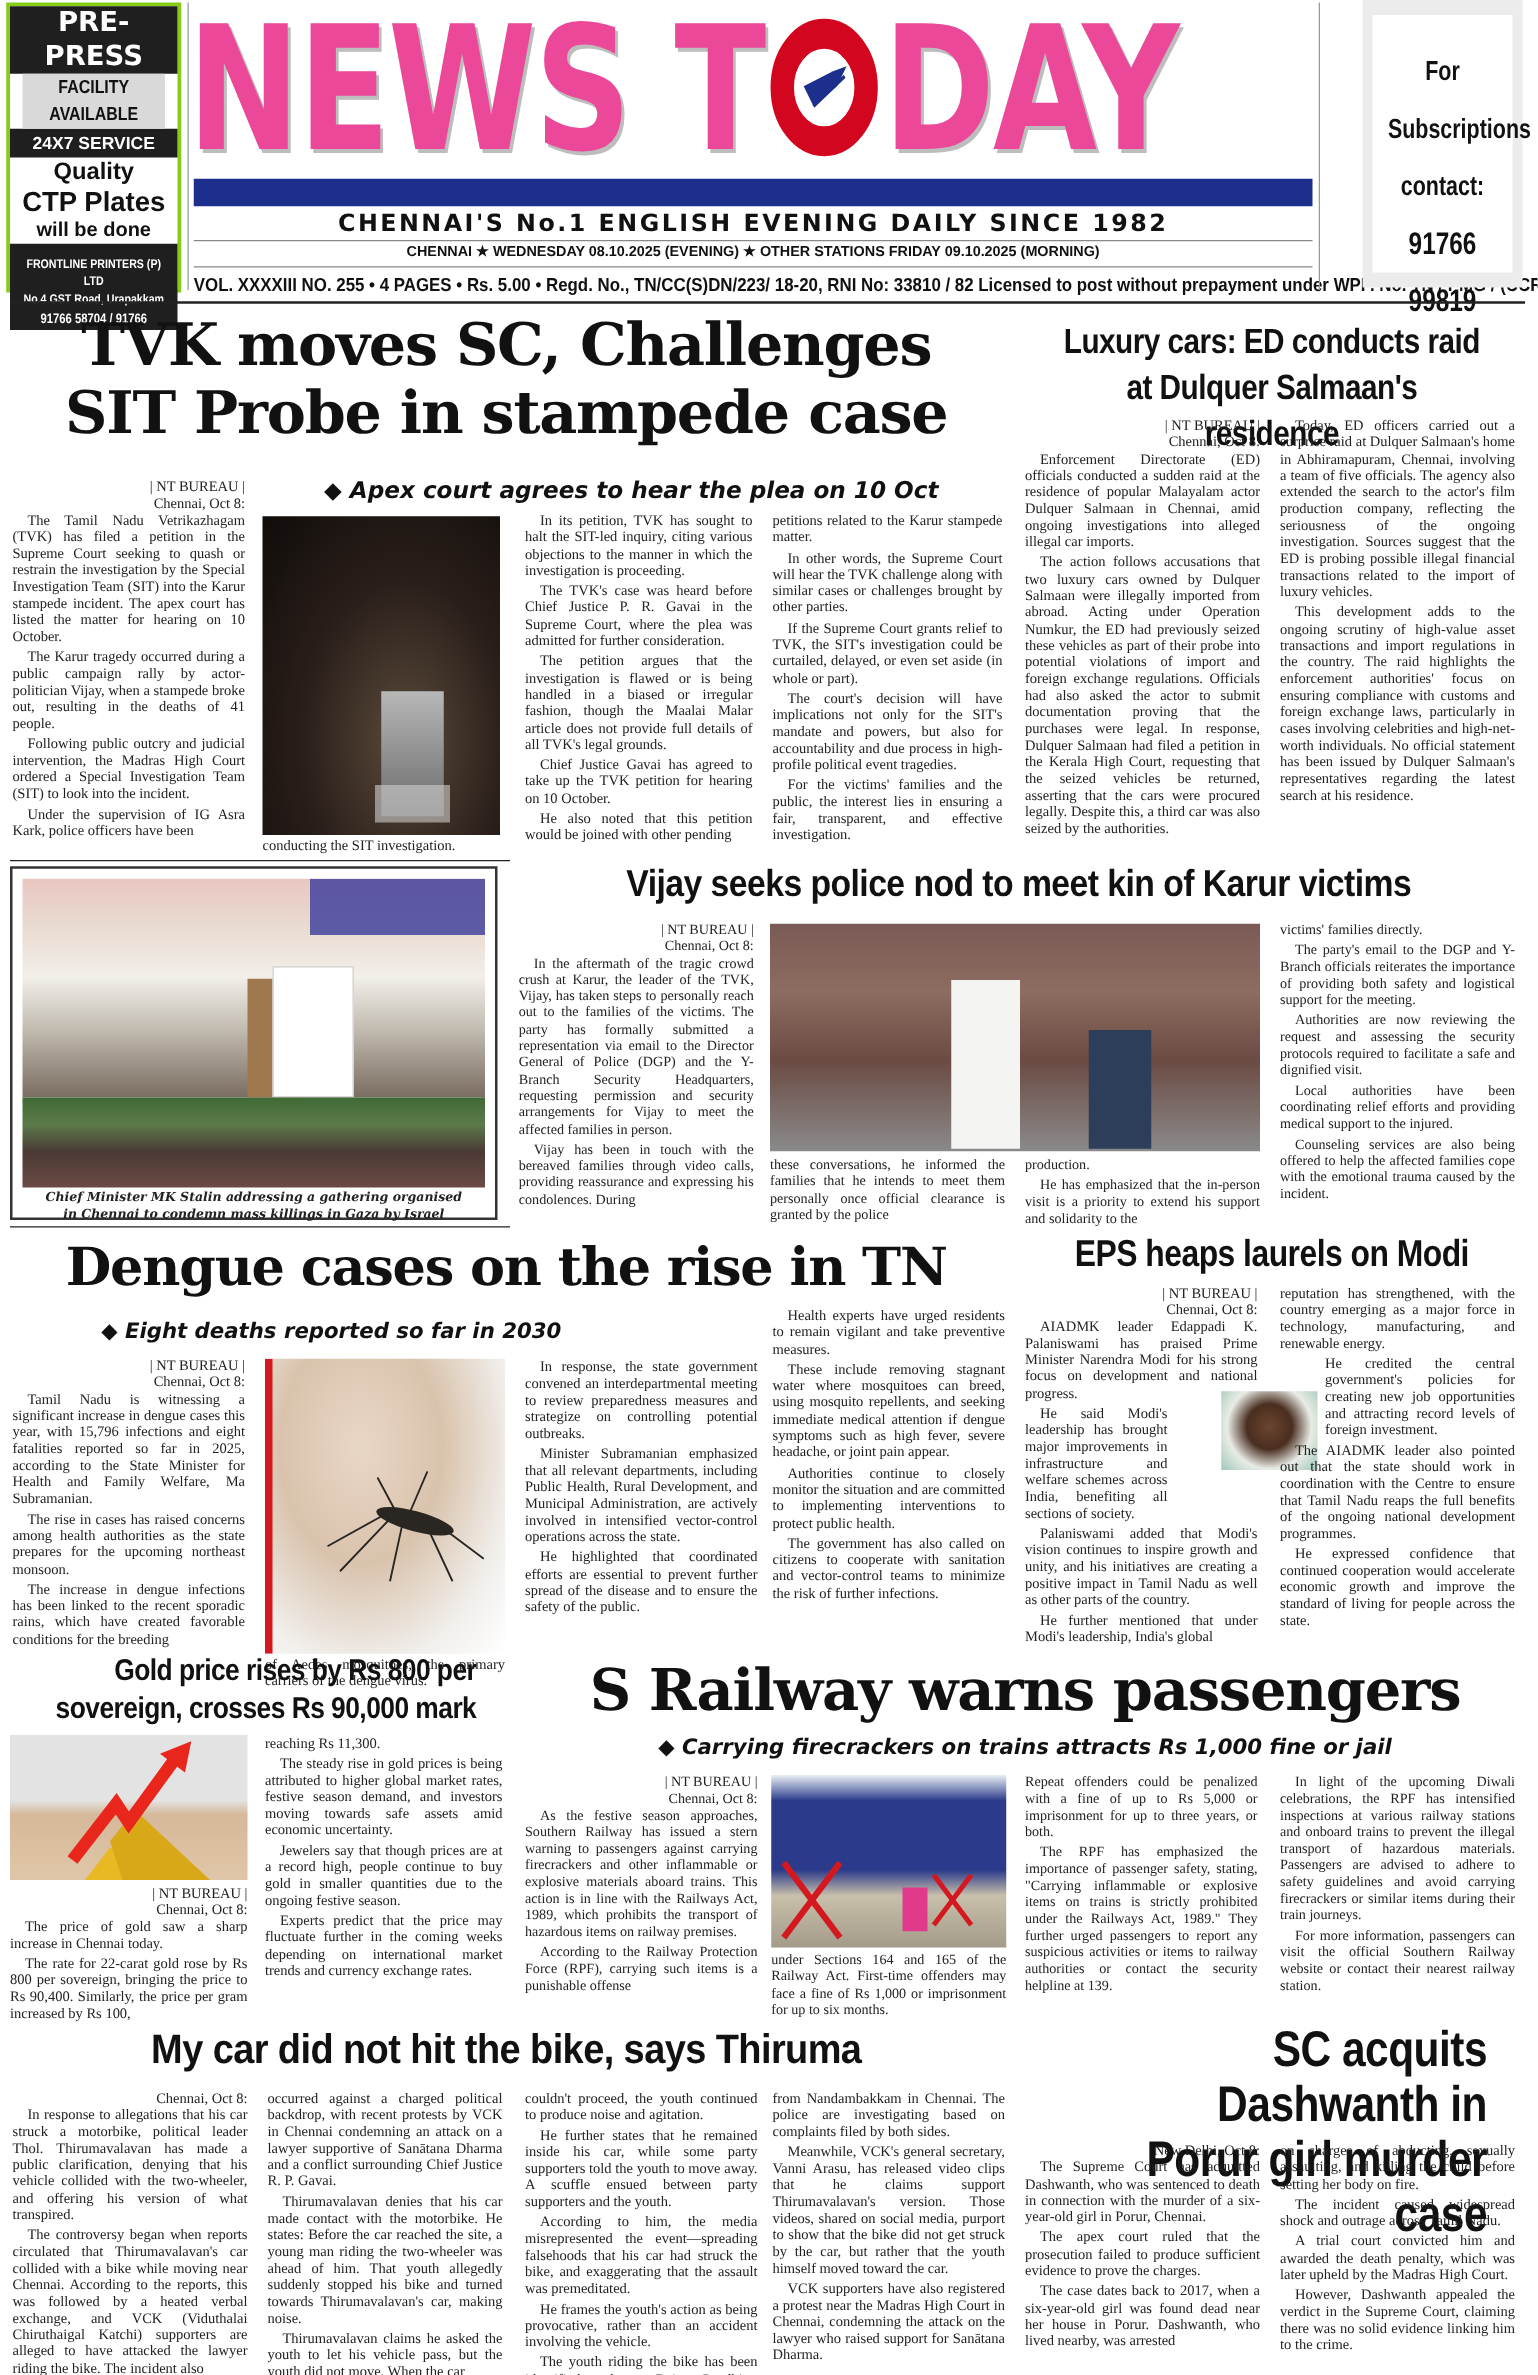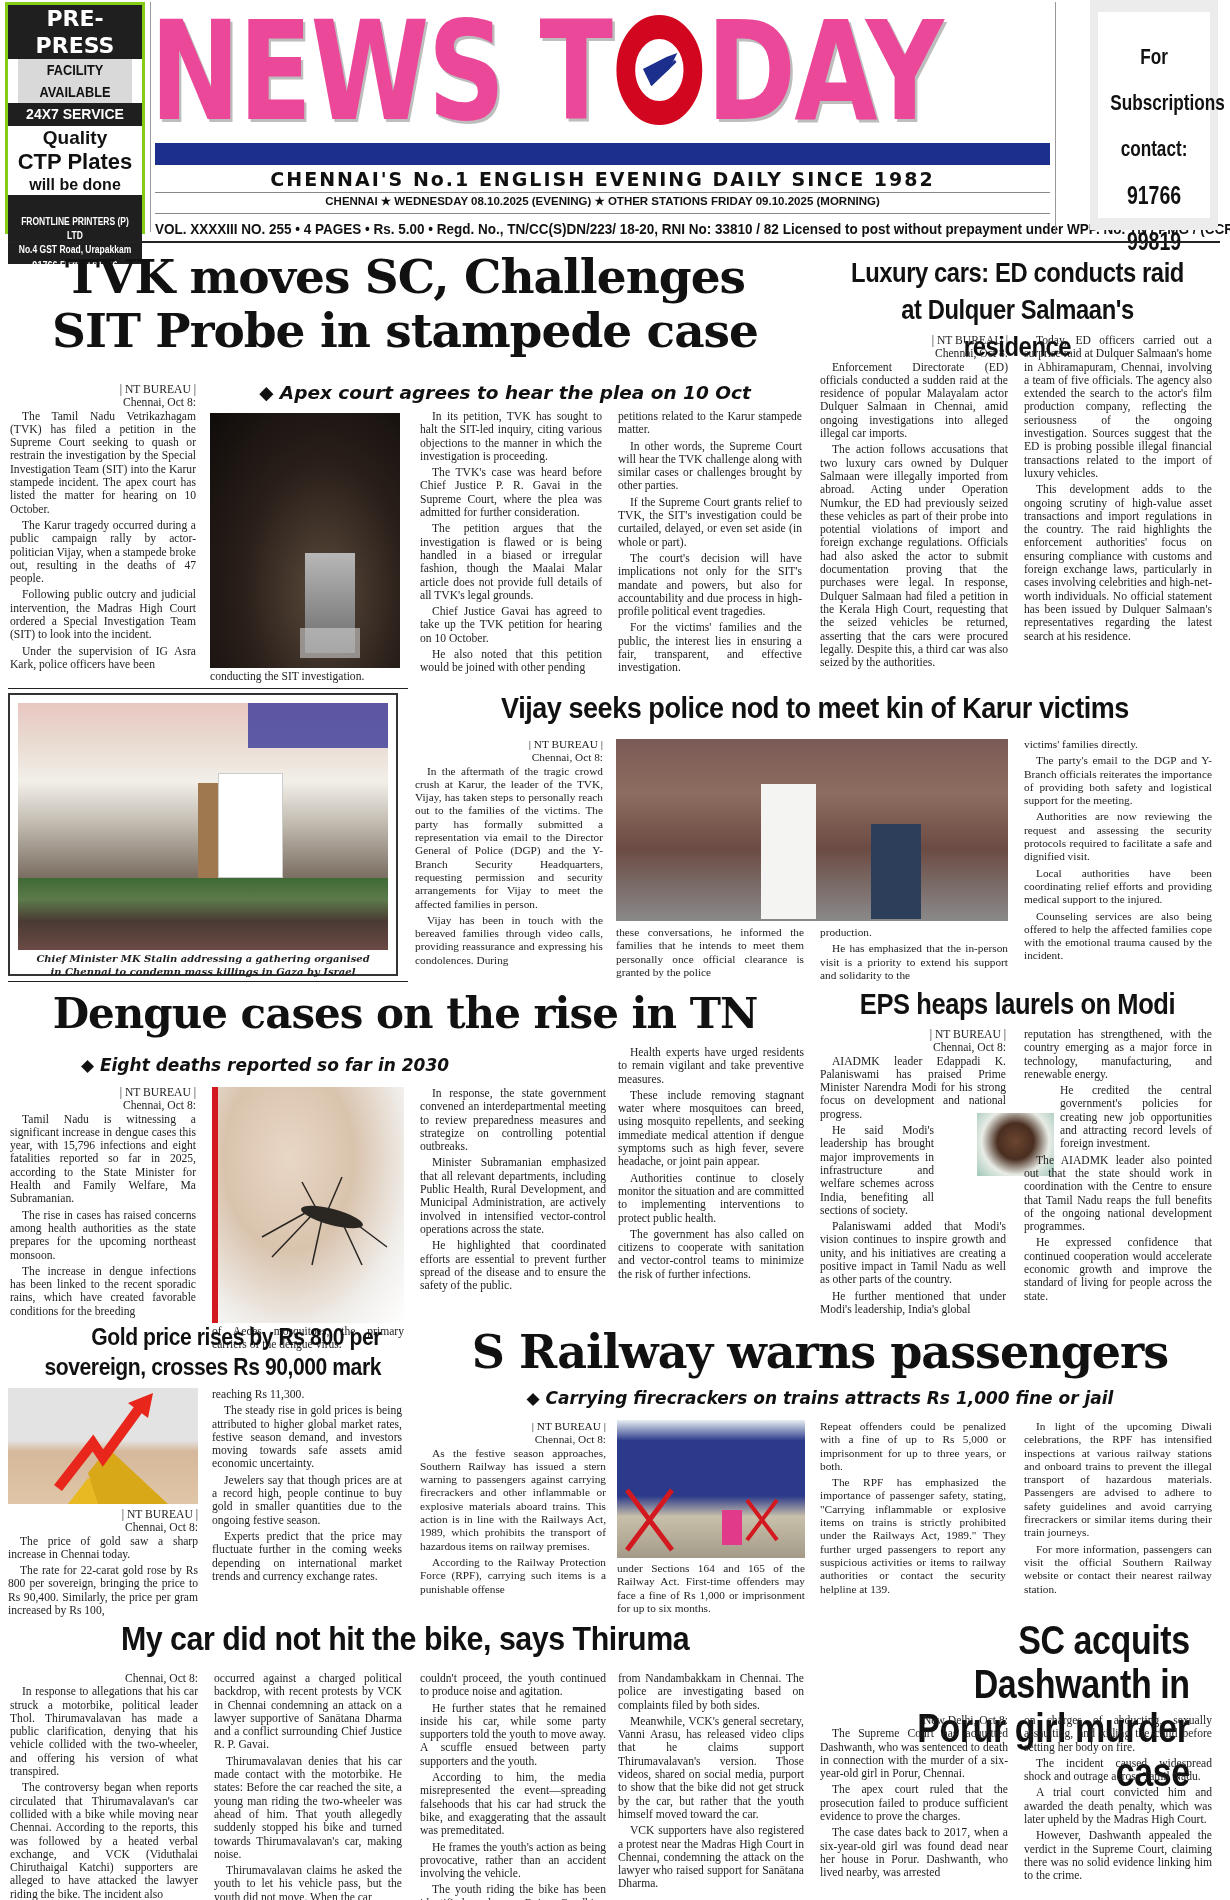--- a/index.html
+++ b/index.html
@@ -32,21 +32,21 @@
 </head>
 <body>
 
 <div class="abs ad-left">
   <div class="blk" style="font-size:22px;line-height:27px;font-family:'DejaVu Sans',sans-serif">PRE-PRESS</div>
   <div class="gry" style="font-size:15px;line-height:22px;transform:scaleX(.85)">FACILITY AVAILABLE</div>
   <div class="blk" style="font-size:14px;line-height:23px">24X7 SERVICE</div>
   <div style="font-size:19px;line-height:23px">Quality</div>
   <div style="font-size:22px;line-height:26px">CTP Plates</div>
   <div style="font-size:16px;line-height:20px">will be done</div>
-  <div class="blk" style="font-size:10px;line-height:14px;padding-top:20px;height:69px">
+  <div class="blk" style="font-size:10px;line-height:14px;padding-top:10px;height:69px">
     <div style="transform:scaleX(.85)">FRONTLINE PRINTERS (P) LTD</div>
     <div style="transform:scaleX(.85)">No.4 GST Road, Urapakkam</div>
     <div style="transform:scaleX(.82);font-size:11px;line-height:16px">91766 58704 / 91766 58747</div>
     <div style="transform:scaleX(.85);font-size:11px;line-height:14px">2746 2121 / 2746 2101</div>
   </div>
 </div>
 <div class="rule" style="left:150px;top:2px;width:1px;height:230px;background:#999"></div>
 
 <div class="abs logo">
   <span style="display:inline-block;transform:scaleX(.78);transform-origin:left;width:880px">
@@ -77,21 +77,21 @@
 
 <div class="abs hdl-serif" style="left:10px;top:250px;width:790px;font-size:47px;line-height:54px">
   <div>TVK moves SC, Challenges</div>
   <div>SIT Probe in stampede case</div>
 </div>
 <div class="abs sub" style="left:210px;top:382px;width:590px;font-size:18.5px">◆ Apex court agrees to hear the plea on 10 Oct</div>
 <div class="col" style="left:10px;top:383px;width:186px">
   <p class="by">| NT BUREAU |</p>
   <p class="by">Chennai, Oct 8:</p>
   <p>The Tamil Nadu Vetrikazhagam (TVK) has filed a petition in the Supreme Court seeking to quash or restrain the investigation by the Special Investigation Team (SIT) into the Karur stampede incident. The apex court has listed the matter for hearing on 10 October.</p>
-  <p>The Karur tragedy occurred during a public campaign rally by actor-politician Vijay, when a stampede broke out, resulting in the deaths of 47 people.</p>
+  <p>The Karur tragedy occurred during a public campaign rally by actor-politician Vijay, when a stampede broke out, resulting in the deaths of 41 people.</p>
   <p>Following public outcry and judicial intervention, the Madras High Court ordered a Special Investigation Team (SIT) to look into the incident.</p>
   <p>Under the supervision of IG Asra Kark, police officers have been</p>
 </div>
 <div class="photo" style="left:210px;top:413px;width:190px;height:255px;background:radial-gradient(ellipse at 60% 70%,#5a4a3a 0%,#2a1f1a 50%,#0f0c0a 100%)">
   <div class="abs" style="left:95px;top:140px;width:50px;height:100px;background:linear-gradient(#b8b8b8,#6a6a6a)"></div>
   <div class="abs" style="left:90px;top:215px;width:60px;height:30px;background:#d0d0d0;opacity:.6"></div>
 </div>
 <div class="col" style="left:210px;top:670px;width:190px">
     <p style="text-indent:0">conducting the SIT investigation.</p>
   </div>

